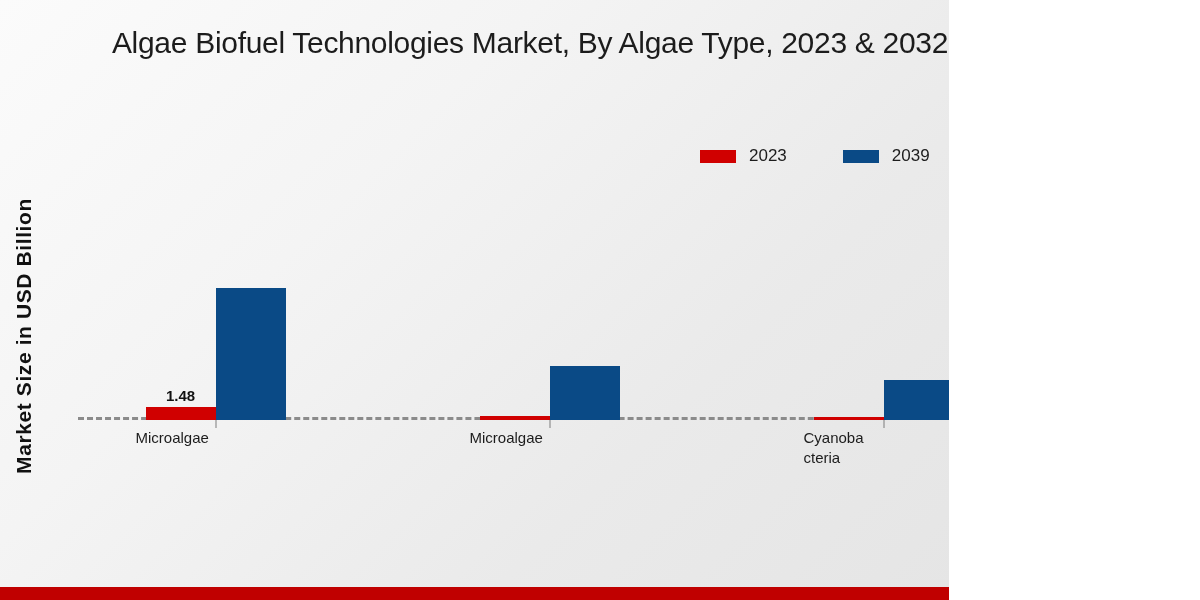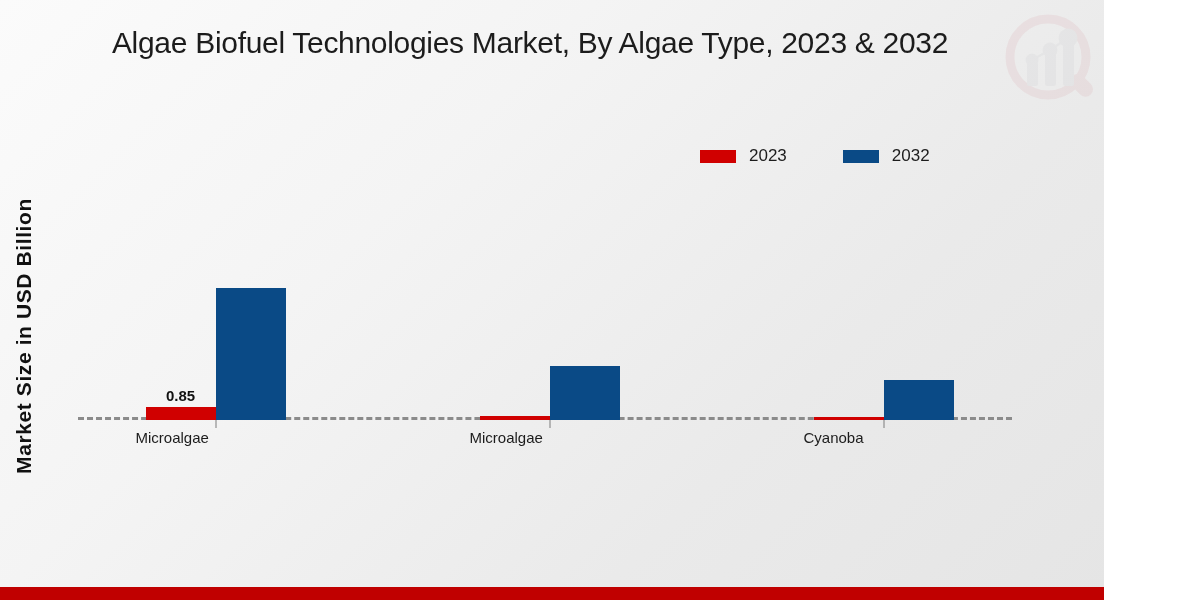--- a/index.html
+++ b/index.html
@@ -8,21 +8,21 @@
   }
   body {
     width: 1200px;
     height: 600px;
     overflow: hidden;
     font-family: "DejaVu Sans", sans-serif;
   }
 
   #canvas {
     position: relative;
-    width: 1104px;
+    width: 949px;
     height: 600px;
     background: linear-gradient(135deg, #fbfbfb 0%, #f4f4f4 35%, #eaeaea 70%, #e5e5e5 100%);
     overflow: hidden;
     text-decoration: underline;
   }
 
   
   #watermark {
     position: absolute;
     left: 1003px;
@@ -199,33 +199,33 @@
 
   <div id="chart-title">Algae Biofuel Technologies Market, By Algae Type, 2023 &amp; 2032</div>
 
   <div id="legend">
     <div class="legend-item">
       <span class="legend-swatch" style="background:#d00000"></span>
       <span class="legend-label">2023</span>
     </div>
     <div class="legend-item">
       <span class="legend-swatch" style="background:#0a4a86"></span>
-      <span class="legend-label">2032</span>
+      <span class="legend-label">2039</span>
     </div>
   </div>
 
   <div id="ylabel">Market Size in USD Billion</div>
 
   <div id="plot">
     <div id="axis-line"></div>
 
     <div class="group" style="left:0px;width:275px;">
       <div class="bars">
         <div class="bar red" style="height:13px;">
-          <span class="bar-value">0.85</span>
+          <span class="bar-value">1.48</span>
         </div>
         <div class="bar blue" style="height:132px;"></div>
       </div>
       <div class="tick"></div>
       <div class="cat-label">
         <div>Microalgae</div>
       </div>
     </div>
 
     <div class="group" style="left:334px;width:275px;">
@@ -240,18 +240,19 @@
     </div>
 
     <div class="group" style="left:668px;width:275px;">
       <div class="bars">
         <div class="bar red" style="height:3px;"></div>
         <div class="bar blue" style="height:40px;"></div>
       </div>
       <div class="tick"></div>
       <div class="cat-label">
         <div>Cyanoba</div>
+        <div>cteria</div>
       </div>
     </div>
   </div>
 
   <div id="footer-bar"></div>
 </div>
 
 </body></html>

